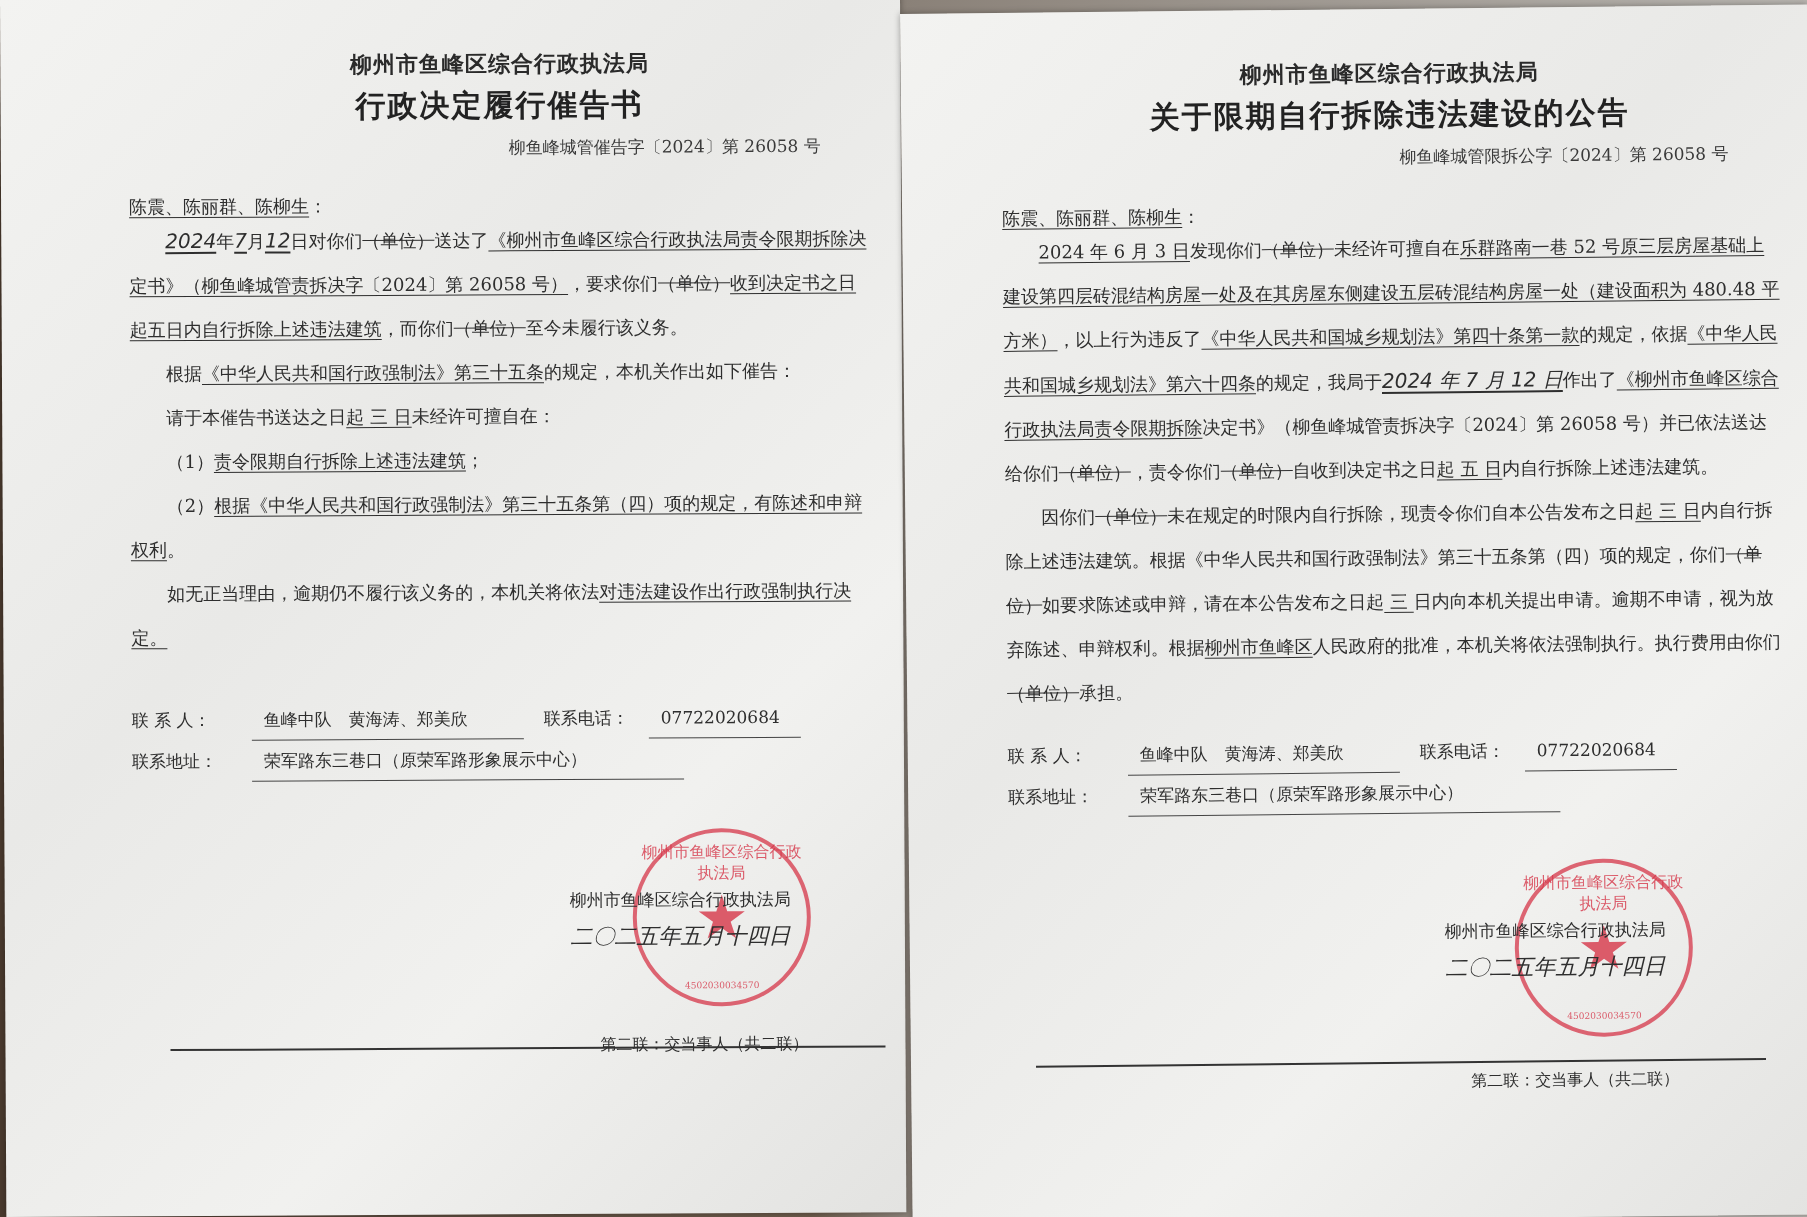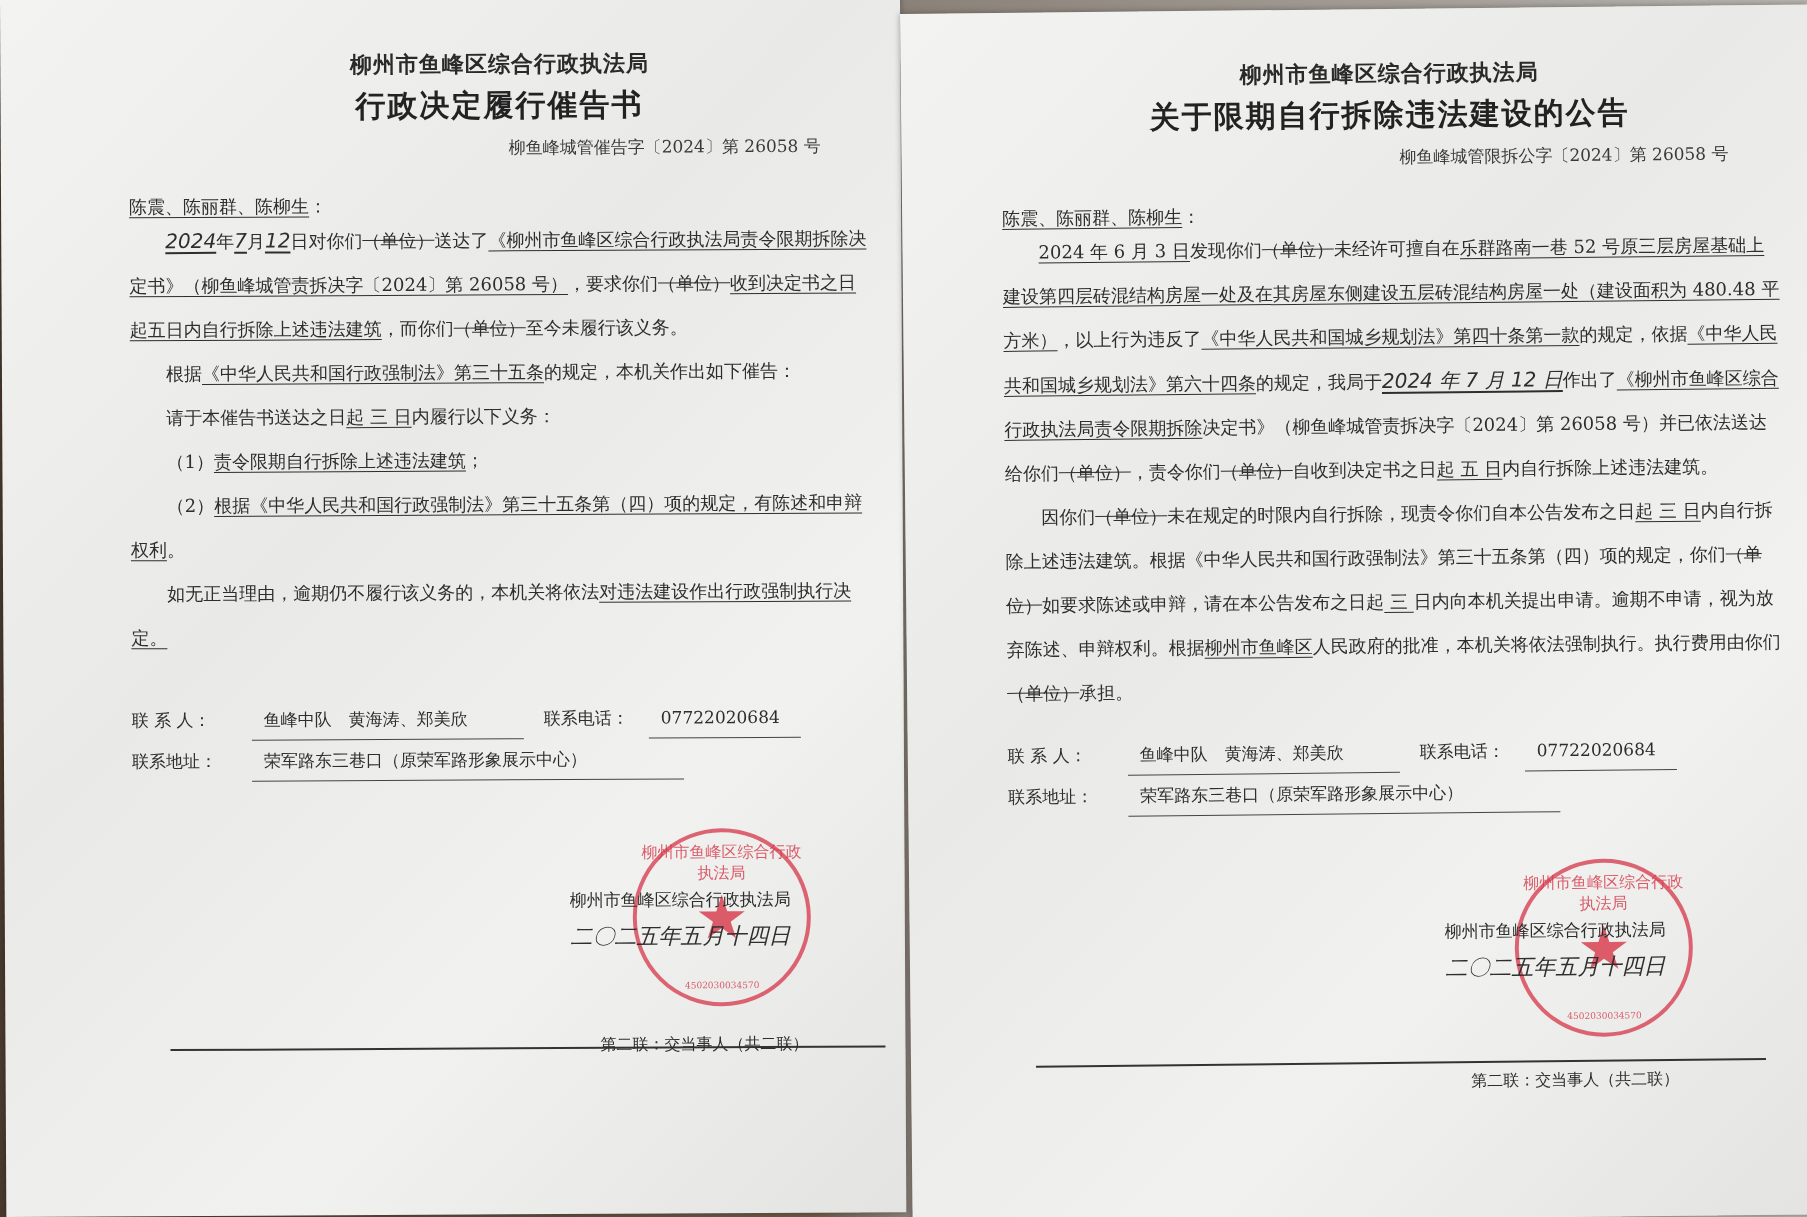--- a/index.html
+++ b/index.html
@@ -64,21 +64,21 @@
     <span class="u">陈震、陈丽群、陈柳生</span><span>：</span>
   </div>
 
   <p class="body">
     <span class="u hand">2024</span><span>年</span><span class="u hand">7</span><span>月</span><span class="u hand">12</span><span>日对你们</span><span class="strike">（单位）</span><span>送达了</span><span class="u">《柳州市鱼峰区综合行政执法局责令限期拆除决定书》（柳鱼峰城管责拆决字〔2024〕第 26058 号）</span><span>，要求你们</span><span class="strike">（单位）</span><span class="u">收到决定书之日起五日内自行拆除上述违法建筑</span><span>，而你们</span><span class="strike">（单位）</span><span>至今未履行该义务。</span>
   </p>
   <p class="body">
     <span>根据</span><span class="u">《中华人民共和国行政强制法》第三十五条</span><span>的规定，本机关作出如下催告：</span>
   </p>
   <p class="body">
-    <span>请于本催告书送达之日</span><span class="u">起 三 日</span><span>内履行以下义务：</span>
+    <span>请于本催告书送达之日</span><span class="u">起 三 日</span><span>未经许可擅自在：</span>
   </p>
   <p class="body">
     <span>（1）</span><span class="u">责令限期自行拆除上述违法建筑</span><span>；</span>
   </p>
   <p class="body">
     <span>（2）</span><span class="u">根据《中华人民共和国行政强制法》第三十五条第（四）项的规定，有陈述和申辩权利</span><span>。</span>
   </p>
   <p class="body">
     <span>如无正当理由，逾期仍不履行该义务的，本机关将依法</span><span class="u">对违法建设作出行政强制执行决定。</span>
   </p>

